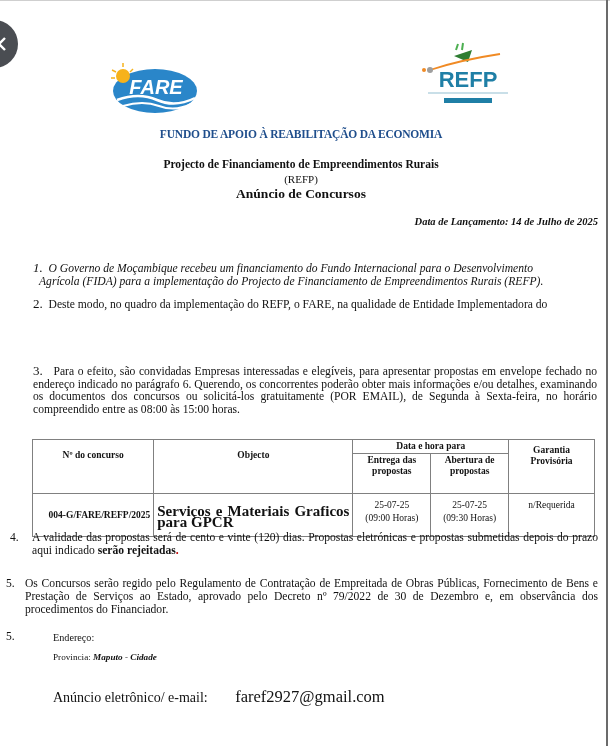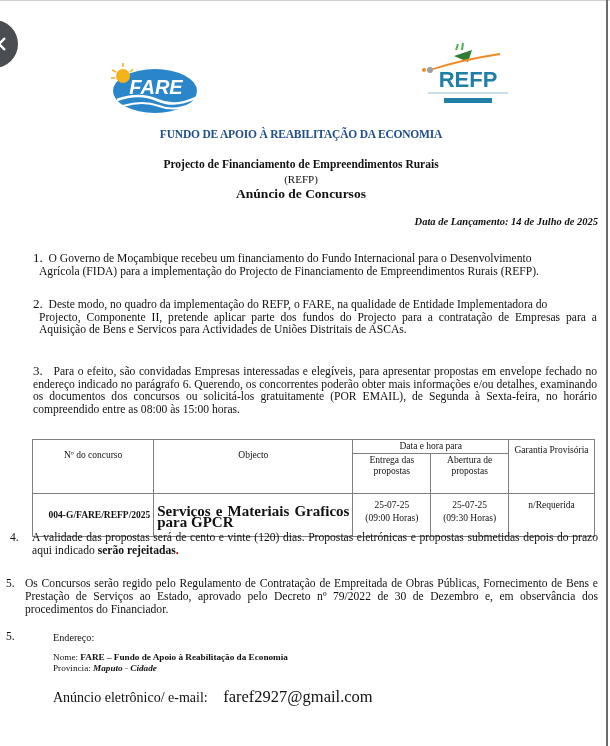--- a/index.html
+++ b/index.html
@@ -29,33 +29,33 @@
     .launch-date {
       position: absolute; right: 12px; top: 216px;
       font-size: 10.5px; font-style: italic; font-weight: bold;
     }
 
     .para {
       position: absolute; font-size: 11.6px; line-height: 12.6px;
       text-align: justify;
     }
     .para .num { font-size: 13px; }
-    .p1 { left: 33px; top: 252px; width: 564px; text-indent: 0; }
+    .p1 { left: 33px; top: 262px; width: 564px; text-indent: 0; font-style: italic; }
     .p1 .rest, .p2 .rest { display: block; padding-left: 6px; }
     .p2 { left: 33px; top: 298px; width: 564px; }
     .p3 { left: 33px; top: 365px; width: 564px; }
 
     table.tender {
       position: absolute; left: 32px; top: 439px; width: 563px;
       border-collapse: collapse; font-size: 9.5px;
     }
     table.tender td, table.tender th {
       border: 1px solid #808080; padding: 1px 3px; vertical-align: top;
     }
-    table.tender th { font-weight: normal; text-align: center; }
+    table.tender th { font-weight: bold; text-align: center; }
     .th-num { width: 113px; height: 42px; padding-top: 10px !important; }
     .th-obj { width: 190px; padding-top: 10px !important; }
     .th-date { height: 11px; }
     .th-sub { width: 70px; line-height: 11px; }
     .th-guar { width: 78px; line-height: 11px; padding-top: 5px !important; }
     .td-num { font-weight: bold; text-align: right; vertical-align: middle !important; height: 40px; }
     .td-obj { font-weight: bold; text-align: justify; font-size: 15px; line-height: 10.5px; padding-top: 12px !important; }
     .td-date { text-align: center; line-height: 11px; padding-top: 6px !important; }
     .td-date .time { display: block; margin-top: 2px; }
     .td-guar { text-align: center; padding-top: 6px !important; }
@@ -66,21 +66,21 @@
     .item .n { position: absolute; left: -22px; top: 0; }
     .p4 { left: 32px; top: 531px; width: 566px; }
     .p5 { left: 25px; top: 577px; width: 573px; }
     .p5 .n { left: -19px; }
     .p6num { position: absolute; left: 6px; top: 630px; font-size: 11.6px; }
     .addr-label { position: absolute; left: 53px; top: 632px; font-size: 10.2px; }
     .addr { position: absolute; left: 53px; top: 652px; font-size: 9.2px; line-height: 11px; }
     .addr b { font-weight: bold; }
     .addr i { font-style: italic; font-weight: bold; }
     .email-line { position: absolute; left: 53px; top: 687px; font-size: 14px; }
-    .email-line .email { font-size: 16.5px; margin-left: 12px; }
+    .email-line .email { font-size: 16.5px; margin-left: 24px; }
     .red { color: #c00000; font-weight: bold; }
   </style>
 </head>
 <body>
 
 <div class="topline"></div>
 <div class="rightedge"></div>
 
 <div class="close-btn">
   <svg width="14" height="16" viewBox="0 0 14 16">
@@ -125,21 +125,20 @@
 
 <div class="para p1">
   <span class="num">1.</span>&nbsp;
   <span>O Governo de Moçambique recebeu um financiamento do Fundo Internacional para o Desenvolvimento</span>
   <span class="rest">Agrícola (FIDA) para a implementação do Projecto de Financiamento de Empreendimentos Rurais (REFP).</span>
 </div>
 
 <div class="para p2">
   <span class="num">2.</span>&nbsp;
   <span>Deste modo, no quadro da implementação do REFP, o FARE,  na qualidade de Entidade Implementadora  do</span>
-  <span class="rest">Projecto, Componente II, pretende aplicar parte dos fundos do Projecto para a contratação de Empresas para a Aquisição de Bens e Servicos  para Actividades de Uniões Distritais de ASCAs.</span>
 </div>
 
 <div class="para p3">
   <span class="num">3.</span>&nbsp;&nbsp;
   <span>Para o efeito, são convidadas Empresas interessadas e elegíveis, para apresentar propostas em envelope fechado no endereço indicado no parágrafo 6. Querendo, os concorrentes poderão obter mais informações e/ou detalhes, examinando os documentos dos concursos ou solicitá-los gratuitamente (POR EMAIL), de Segunda à Sexta-feira, no horário compreendido entre as 08:00 às 15:00 horas.</span>
 </div>
 
 <table class="tender">
   <tbody>
       <tr>
@@ -174,19 +173,18 @@
 </div>
 
 <div class="item p5">
   <span class="n">5.</span>
   <span>Os Concursos serão regido pelo Regulamento de Contratação de Empreitada de Obras Públicas, Fornecimento de Bens e Prestação de Serviços ao Estado, aprovado pelo Decreto nº 79/2022 de 30 de Dezembro e, em observância dos procedimentos do Financiador.</span>
 </div>
 
 <div class="p6num">5.</div>
 <div class="addr-label">Endereço:</div>
 <div class="addr">
-  <div><span>Nome: </span><b>FARE – Fundo de Apoio à Reabilitação da Economia</b></div>
   <div><span>Provincia: </span><i>Maputo - Cidade</i></div>
 </div>
 <div class="email-line">
   <span>Anúncio eletrônico/ e-mail:</span>
   <span class="email">faref2927@gmail.com</span>
 </div>
 
 </body></html>

